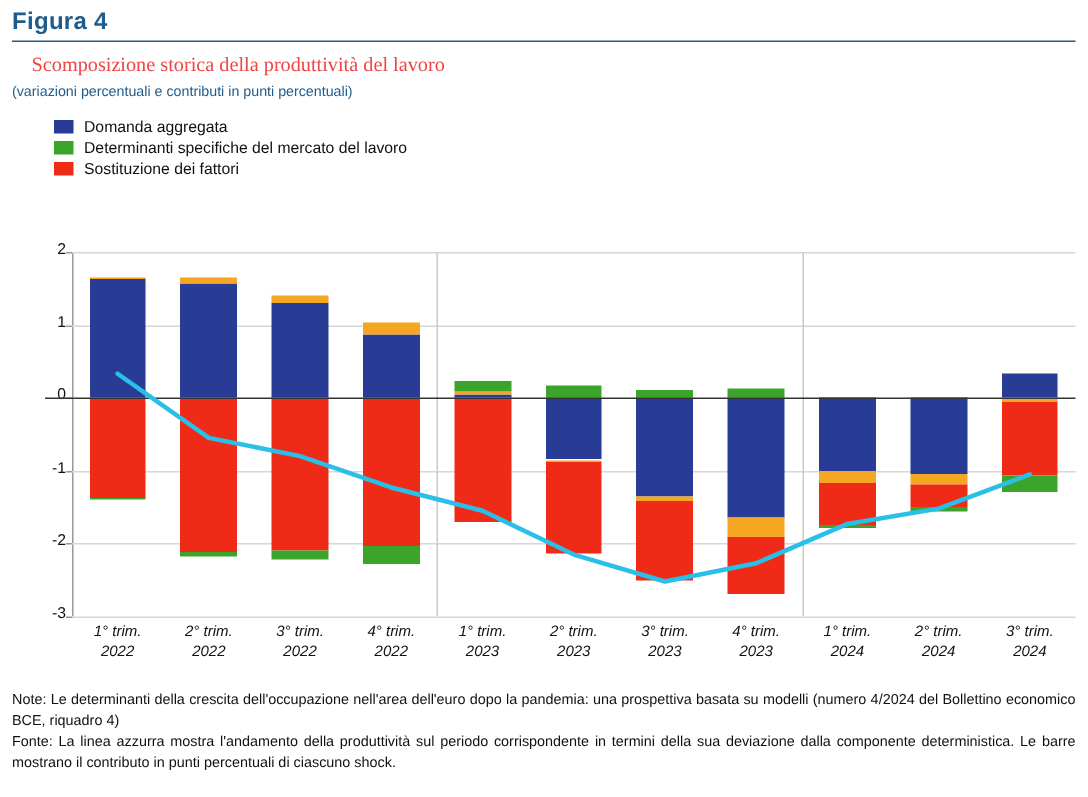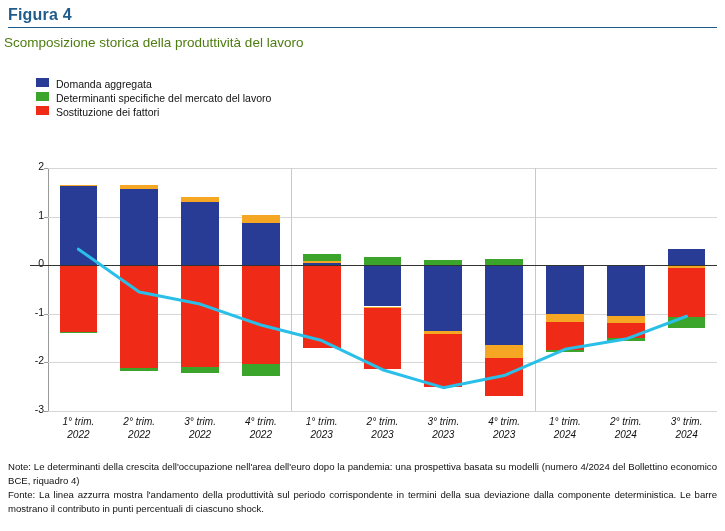--- a/index.html
+++ b/index.html
@@ -31,43 +31,44 @@
   .title-rule {
     position: absolute;
     left: 8px;
     top: 27px;
     width: 709px;
     height: 1px;
     background: #1f5c8b;
   }
   .subtitle {
     position: absolute;
-    left: 4px;
+    left: 21px;
     top: 35px;
     font-size: 13.5px;
-    color: #4d7c0f;
+    color: #ef4444;
+    font-family: Liberation Serif, serif;
   }
   .subsubtitle {
     position: absolute;
     left: 8px;
     top: 56px;
     font-size: 9.5px;
     color: #1f5c8b;
   }
   
   .legend {
     position: absolute;
     left: 36px;
     top: 78px;
     font-size: 10.5px;
     color: #111;
   }
   .legend-row {
     display: flex;
-    align-items: flex-start;
+    align-items: center;
     height: 13px;
     margin-bottom: 1px;
   }
   .swatch {
     width: 13px;
     height: 9px;
     margin-right: 7px;
     flex: 0 0 auto;
   }
   .swatch.line {
@@ -176,20 +177,21 @@
   }
 </style>
 </head>
 <body>
 
 <div class="page">
 
   <div class="fig-title">Figura 4</div>
   <div class="title-rule"></div>
   <div class="subtitle">Scomposizione storica della produttività del lavoro</div>
+  <div class="subsubtitle">(variazioni percentuali e contributi in punti percentuali)</div>
 
   <div class="legend" id="legend">
       <div class="legend-row">
         <span class="swatch" style="background: rgb(40, 60, 150);"></span>
         <span>Domanda aggregata</span>
       </div>
       <div class="legend-row">
         <span class="swatch" style="background: rgb(58, 165, 42);"></span>
         <span>Determinanti specifiche del mercato del lavoro</span>
       </div>

